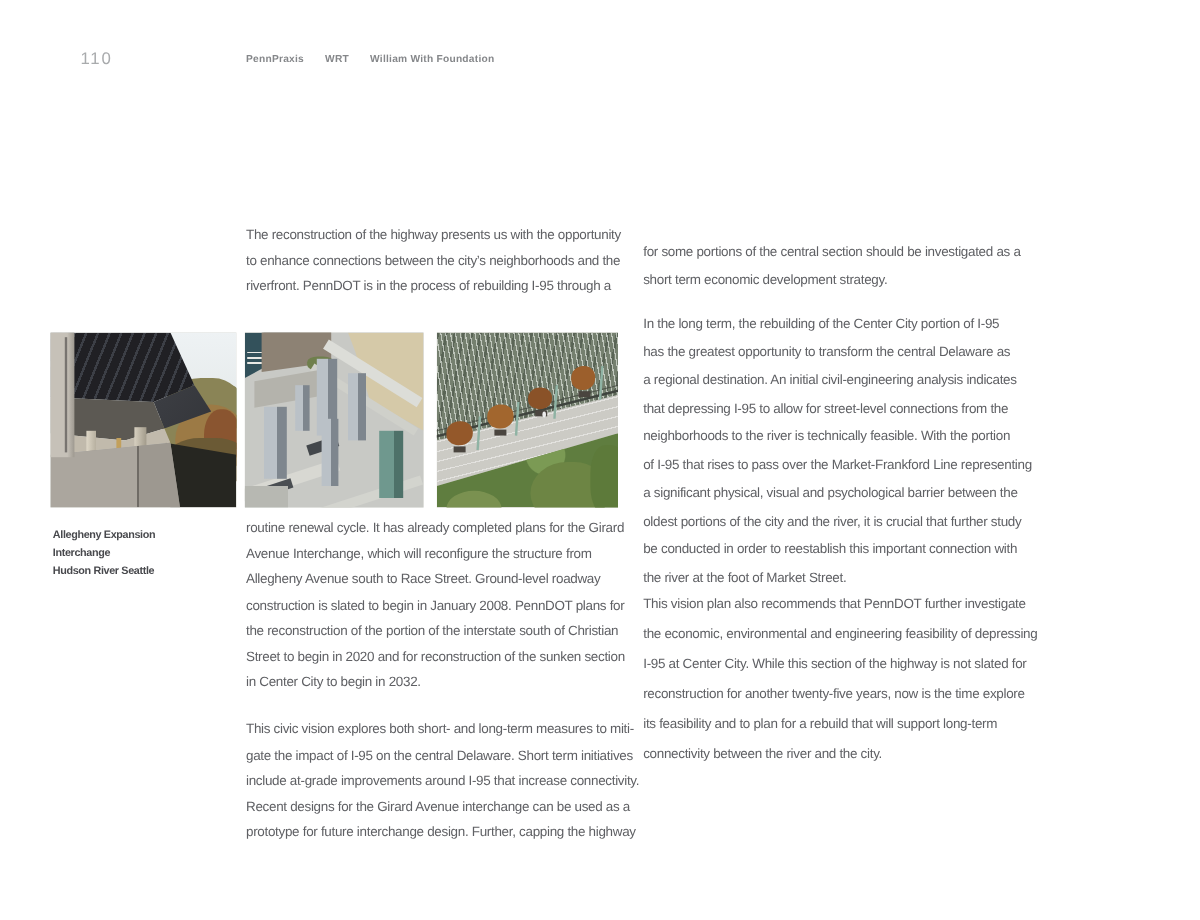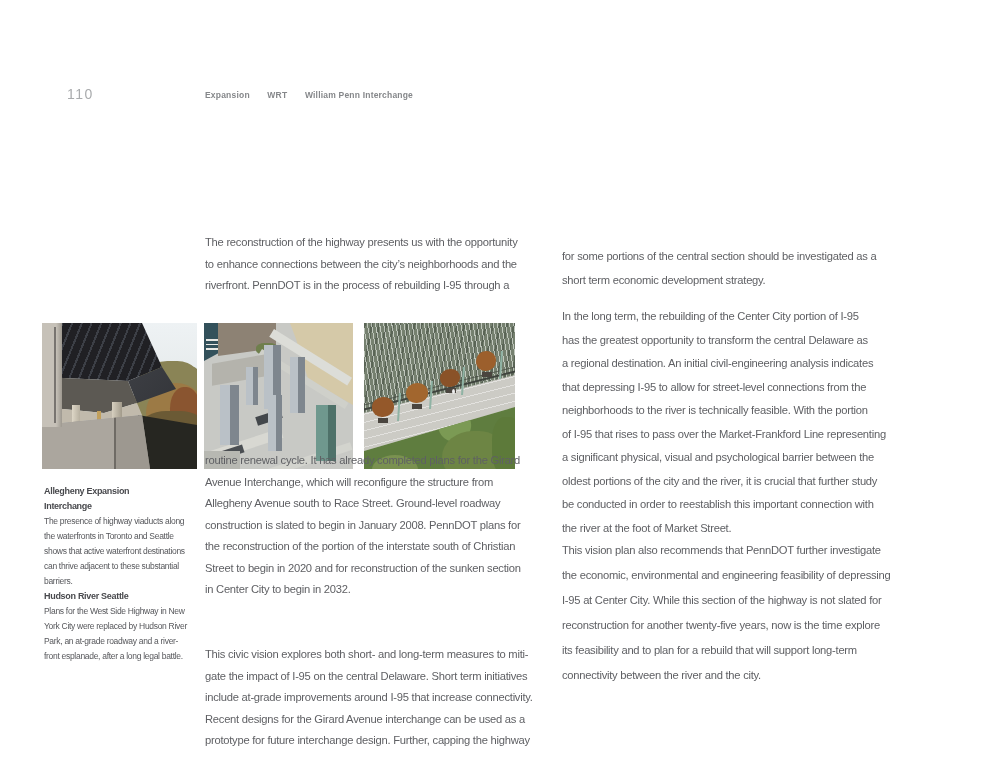--- a/index.html
+++ b/index.html
@@ -1,37 +1,37 @@
 <!DOCTYPE html>
 <html><head>
 <meta charset="utf-8">
 <style>
   html,body { margin:0; padding:0; background:#ffffff; }
   .page {
     position:relative; width:1000px; height:707px; background:#ffffff;
-    font-family:"Liberation Sans", sans-serif; overflow:hidden;margin-top:46px;
+    font-family:"Liberation Sans", sans-serif; overflow:hidden;
   }
   .pagenum {
     position:absolute; left:67px; top:40px;
     font-size:14px; color:#a9abad; letter-spacing:1.5px; font-weight:400;
   }
   .header {
     position:absolute; left:205px; top:44px;
     font-size:8.5px; font-weight:bold; color:#85878a; letter-spacing:0.2px;
   }
   .header span { margin-right:15px; }
   .body-text {
     position:absolute; white-space:pre-line; color:#5f6064;
     font-size:11.2px; letter-spacing:-0.25px;
   }
   .lcol { left:205px; width:372px; line-height:21.5px; }
-  .rcol { left:562px; width:384px; }
+  .rcol { left:536px; width:384px; }
   .lh235 { line-height:23.5px; }
   .lh250 { line-height:25px; }
-  #lp1 { top:186px; } #lp2 { top:404px; } #lp3 { top:598px; }
+  #lp1 { top:186px; } #lp2 { top:430px; } #lp3 { top:598px; }
   #rp1 { top:199px; } #rp2 { top:259px; } #rp3 { top:492px; } #rp4 { top:646px; }
 
   .sidebar {
     position:absolute; left:44px; top:438px; width:158px;
     font-size:8.5px; letter-spacing:-0.3px; line-height:15px; color:#56575b;
   }
   .sb-head { font-weight:bold; color:#48494d; font-size:9px; white-space:pre-line; }
   .sb-body { white-space:pre-line; }
 
   .photo { position:absolute; top:277px; height:146px; overflow:hidden; background:#dcdcd8; }
@@ -137,23 +137,23 @@
   .p3-shad { left:100px; top:118px; width:11px; height:6px; background:#4e6a32; border-radius:50%; }
 </style>
 </head>
 <body>
 
 <div class="page">
 
   <div class="pagenum">110</div>
 
   <div class="header">
-    <span>Expansion</span>
+    <span>PennPraxis</span>
     <span>WRT</span>
-    <span>William Penn Interchange</span>
+    <span>William With Foundation</span>
   </div>
 
   <div class="photo" id="ph1">
     <div class="p1-sky"></div>
     <div class="p1-veg3"></div>
     <div class="p1-veg1"></div>
     <div class="p1-veg2"></div>
     <div class="p1-veg4"></div>
     <div class="p1-veg5"></div>
     <div class="p1-deck"></div>
@@ -213,30 +213,21 @@
     <div class="lamp p3-lp4"></div>
     <div class="p3-person"></div>
     <div class="p3-bu1"></div>
     <div class="p3-bu2"></div>
     <div class="p3-bu3"></div>
   </div>
 
   <div class="sidebar">
     <div class="sb-head">Allegheny Expansion</div>
     <div class="sb-head">Interchange</div>
-    <div class="sb-body">The presence of highway viaducts along
-the waterfronts in Toronto and Seattle
-shows that active waterfront destinations
-can thrive adjacent to these substantial
-barriers.</div>
     <div class="sb-head">Hudson River Seattle</div>
-    <div class="sb-body">Plans for the West Side Highway in New
-York City were replaced by Hudson River
-Park, an at-grade roadway and a river-
-front esplanade, after a long legal battle.</div>
   </div>
 
   <div class="body-text lcol" id="lp1">The reconstruction of the highway presents us with the opportunity
 to enhance connections between the city’s neighborhoods and the
 riverfront. PennDOT is in the process of rebuilding I-95 through a</div>
   <div class="body-text lcol" id="lp2">routine renewal cycle. It has already completed plans for the Girard
 Avenue Interchange, which will reconfigure the structure from
 Allegheny Avenue south to Race Street. Ground-level roadway
 construction is slated to begin in January 2008. PennDOT plans for
 the reconstruction of the portion of the interstate south of Christian

